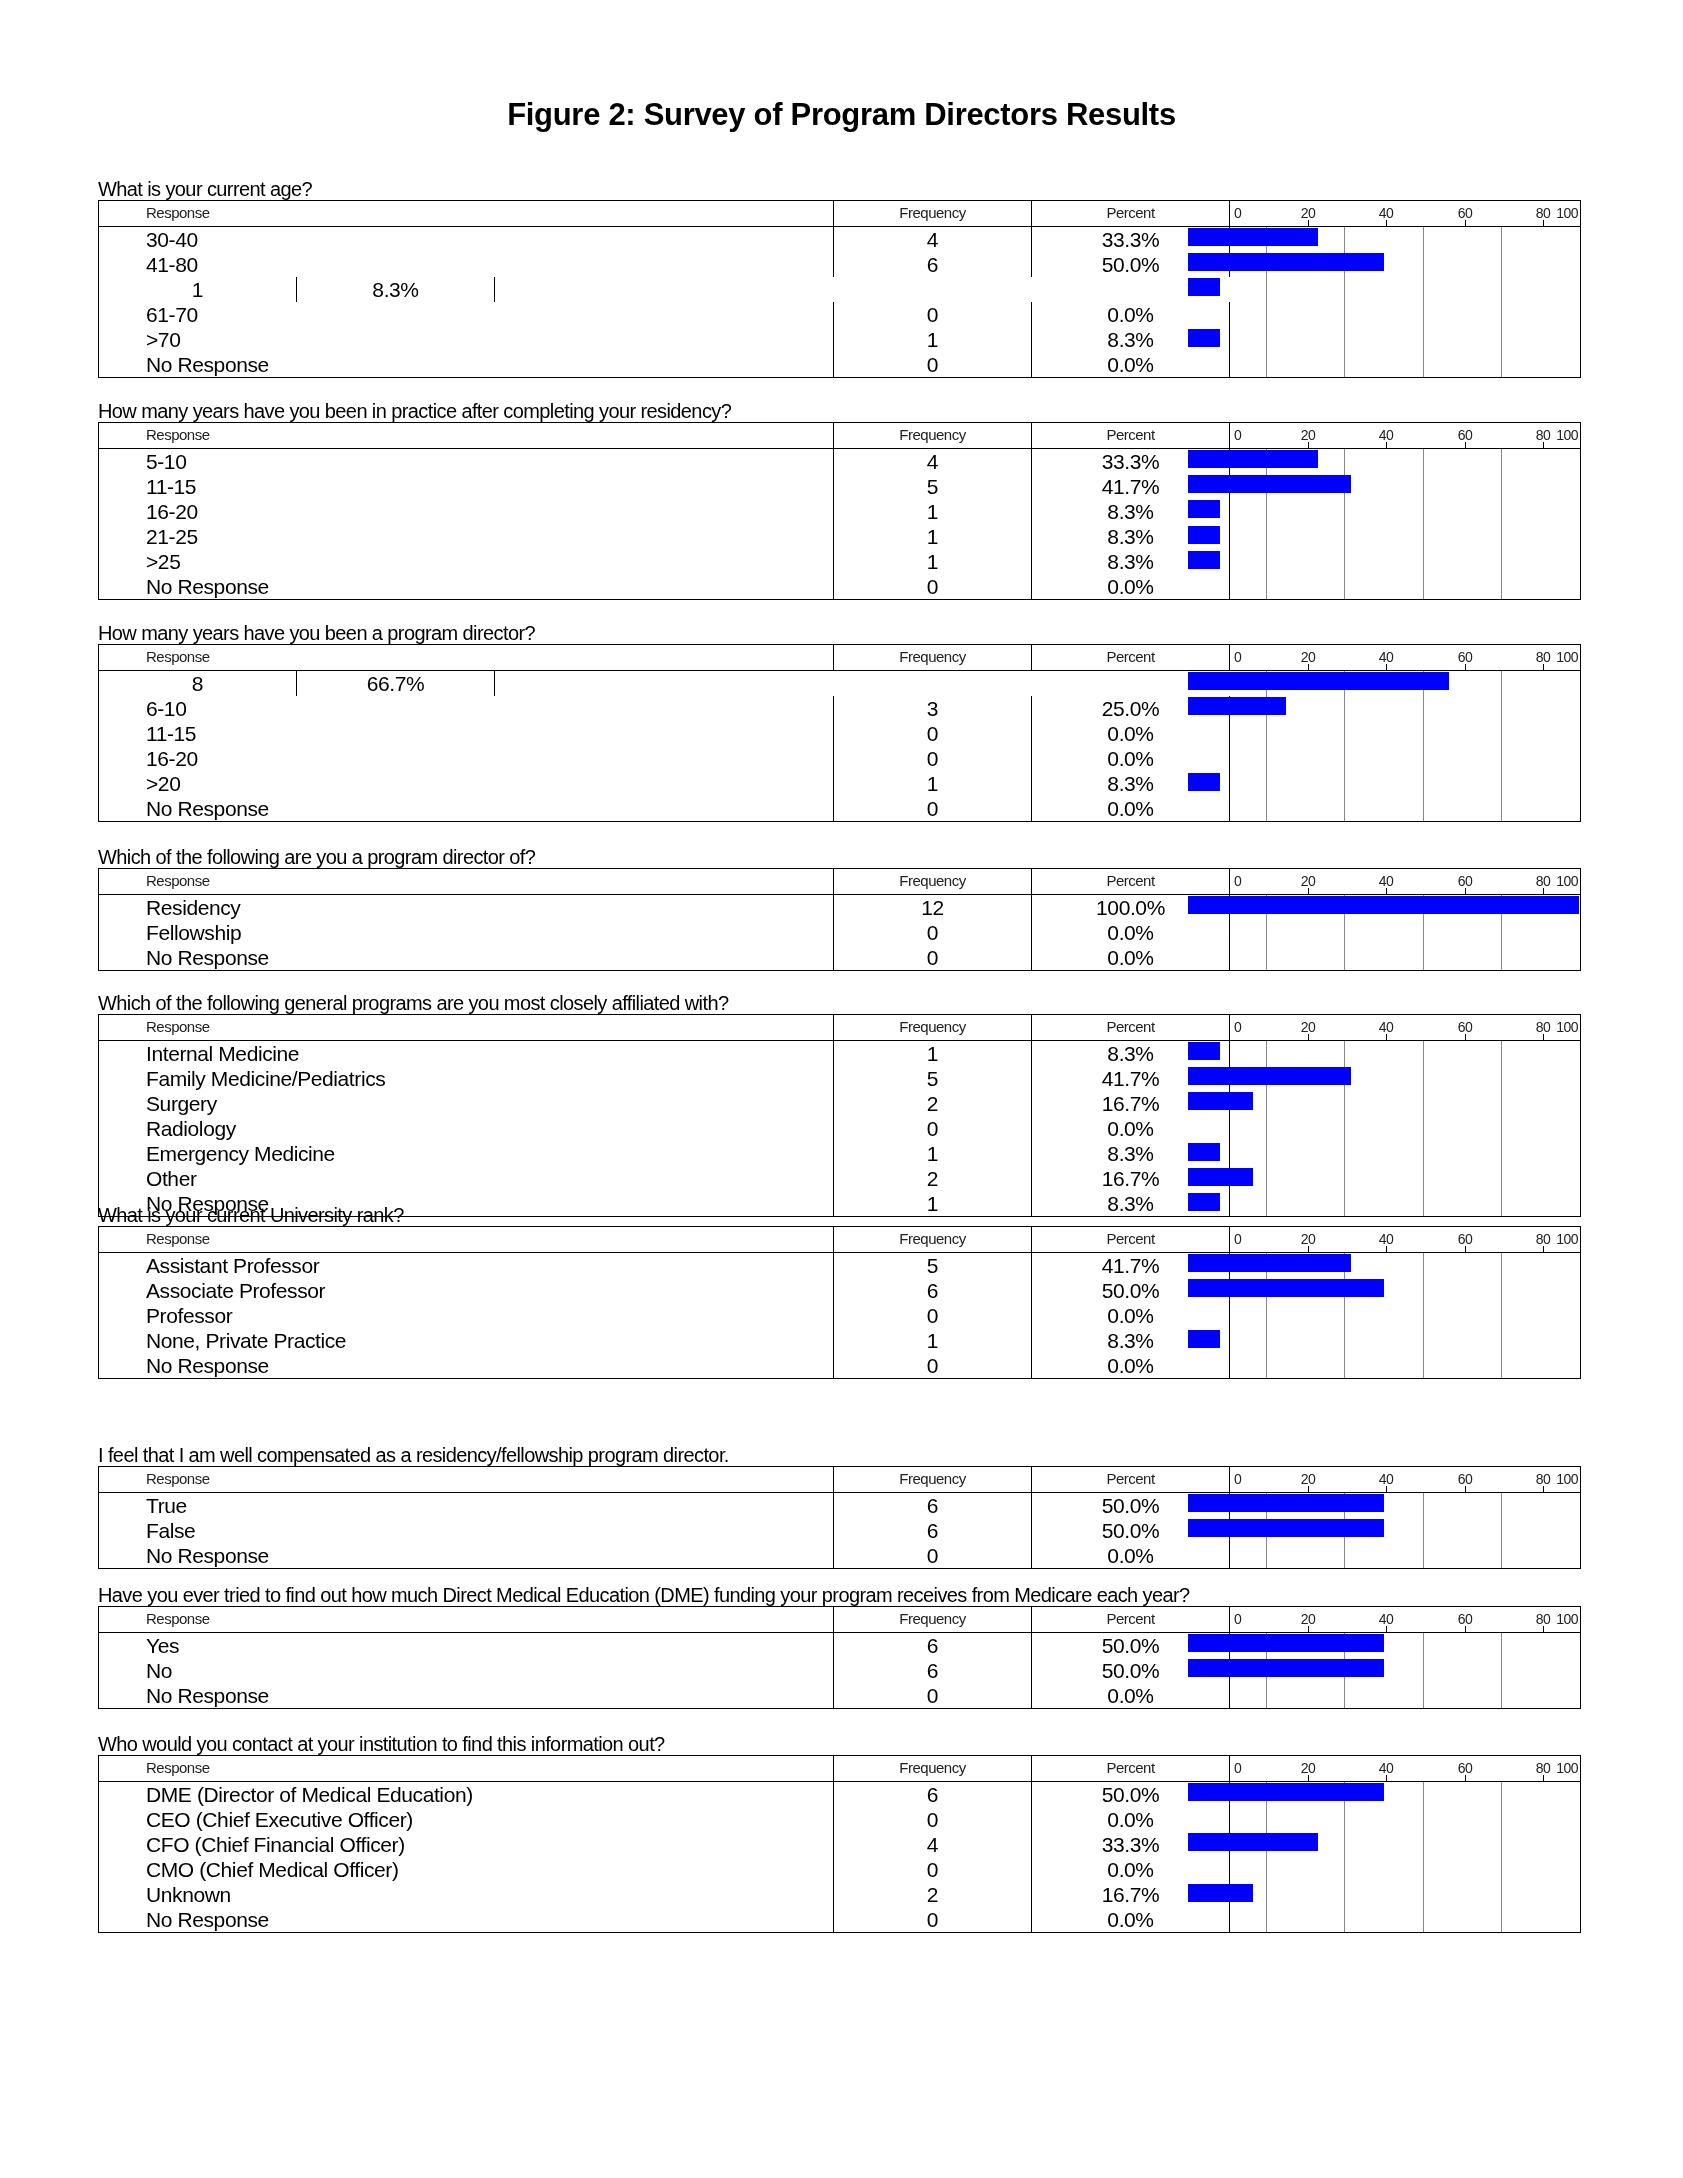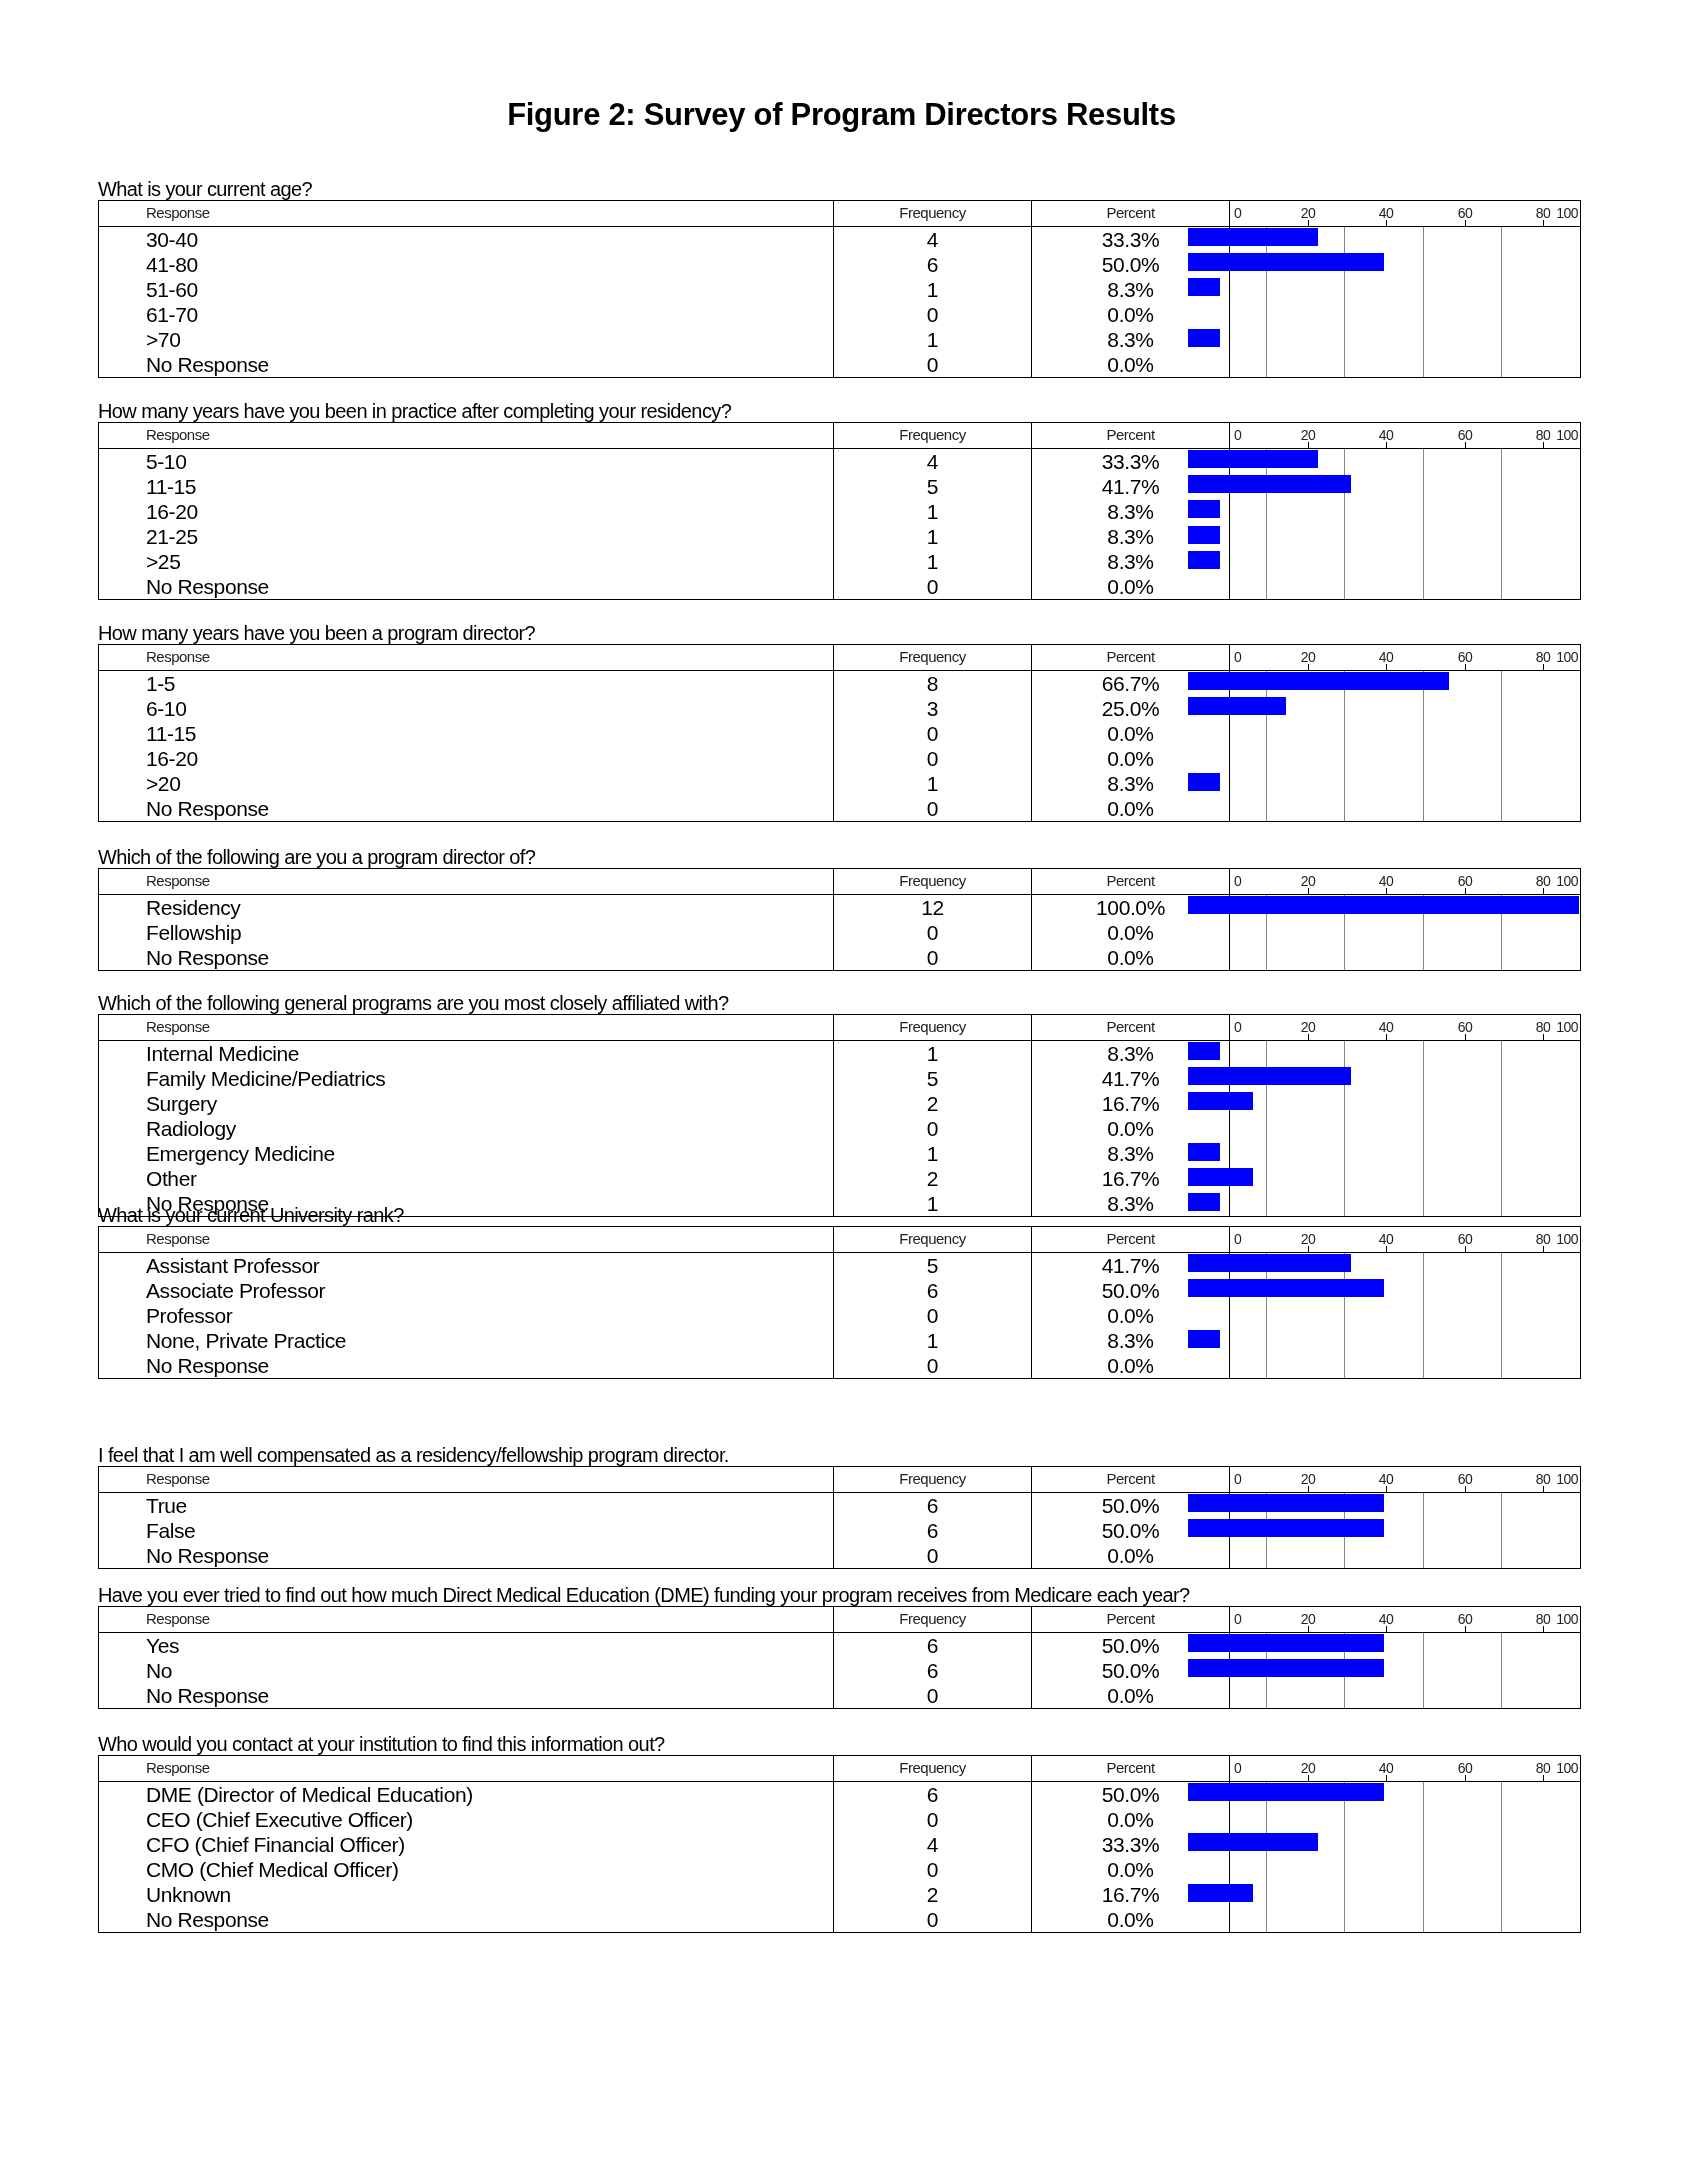--- a/index.html
+++ b/index.html
@@ -59,21 +59,20 @@
             <div class="c-pct">33.3%</div>
             <div class="c-chart"></div>
           </div>
           <div class="brow">
             <div class="c-resp">41-80</div>
             <div class="c-freq">6</div>
             <div class="c-pct">50.0%</div>
             <div class="c-chart"></div>
           </div>
           <div class="brow">
-            <div class="c-resp">51-60</div>
             <div class="c-freq">1</div>
             <div class="c-pct">8.3%</div>
             <div class="c-chart"></div>
           </div>
           <div class="brow">
             <div class="c-resp">61-70</div>
             <div class="c-freq">0</div>
             <div class="c-pct">0.0%</div>
             <div class="c-chart"></div>
           </div>
@@ -188,21 +187,20 @@
             <span class="tickmark" style="left: 156px;"></span>
             <span class="tick" style="left: 235px;">60</span>
             <span class="tickmark" style="left: 235px;"></span>
             <span class="tick" style="left: 313px;">80</span>
             <span class="tickmark" style="left: 313px;"></span>
             <span class="tick last" style="left: 391px;">100</span>
           </div>
         </div>
         <div class="body">
           <div class="brow">
-            <div class="c-resp">1-5</div>
             <div class="c-freq">8</div>
             <div class="c-pct">66.7%</div>
             <div class="c-chart"></div>
           </div>
           <div class="brow">
             <div class="c-resp">6-10</div>
             <div class="c-freq">3</div>
             <div class="c-pct">25.0%</div>
             <div class="c-chart"></div>
           </div>

